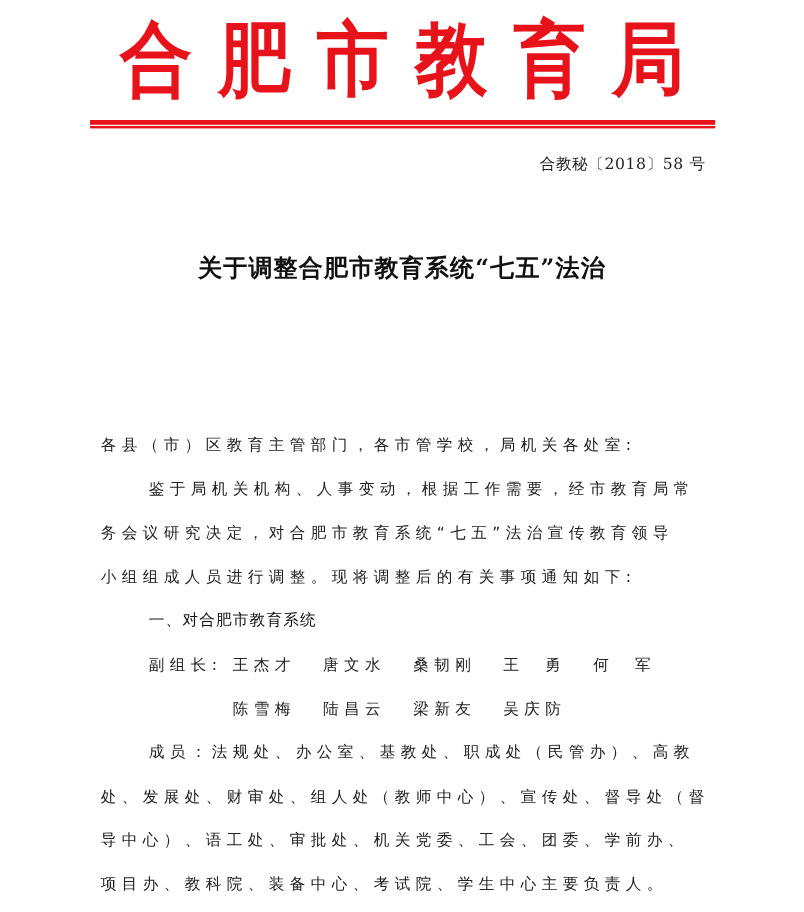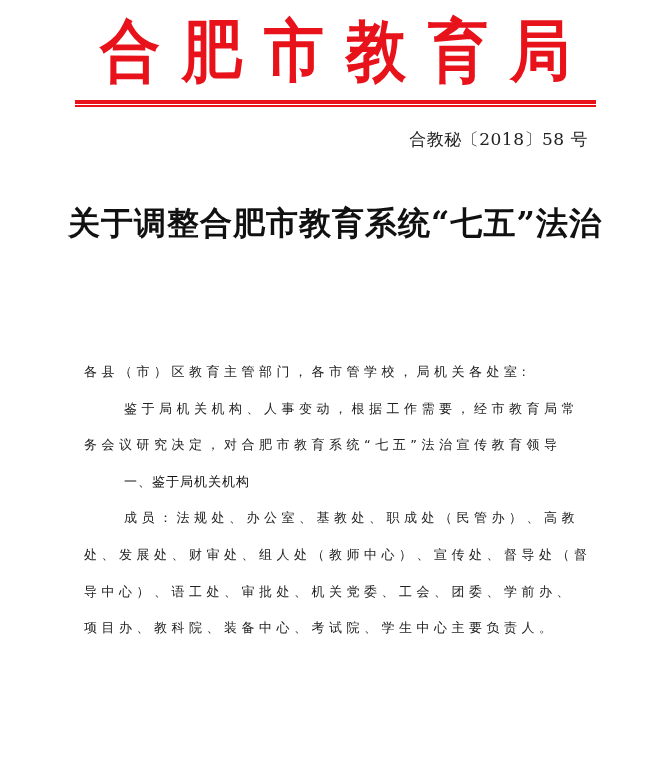--- a/index.html
+++ b/index.html
@@ -55,33 +55,33 @@
       position: absolute;
       left: 0; top: 5px;
       width: 100%;
       height: 2px;
       background: #e8131a;
     }
     .doc-number {
       position: absolute;
       top: 128px;
       right: 82px;
-      font-size: 17px;
+      font-size: 13px;
       color: #222;
       letter-spacing: 0.5px;
     }
     .doc-title {
       position: absolute;
       top: 203px;
       left: 0;
       width: 670px;
       text-align: center;
       font-family: "DejaVu Serif", serif;
       font-weight: bold;
-      font-size: 32px;
+      font-size: 20px;
       line-height: 40px;
       color: #111;
       letter-spacing: 1px;
     }
     .body-text {
       position: absolute;
       left: 84px;
       top: 318px;
       width: 512px;
       font-family: "DejaVu Sans", sans-serif;
@@ -130,18 +130,33 @@
 <div class="doc-number">合教秘〔2018〕58 号</div>
 
 <div class="doc-title">
   <div>关于调整合肥市教育系统“七五”法治</div>
 </div>
 
 <div class="body-text">
   <div class="line">各县（市）区教育主管部门，各市管学校，局机关各处室:</div>
   <div class="line indent">鉴于局机关机构、人事变动，根据工作需要，经市教育局常</div>
   <div class="line">务会议研究决定，对合肥市教育系统“七五”法治宣传教育领导</div>
-  <div class="line section-heading">一、鉴于局机关机构</div>
+  <div class="line">小组组成人员进行调整。现将调整后的有关事项通知如下:</div>
+  <div class="line section-heading">一、对合肥市教育系统</div>
+  <div class="line indent">
+    <span>副组长:</span>
+    <span class="name">王杰才</span>
+    <span class="name">唐文水</span>
+    <span class="name">桑韧刚</span>
+    <span class="name" style="white-space:pre">王  勇</span>
+    <span class="name" style="white-space:pre">何  军</span>
+  </div>
+  <div class="line deputy-second">
+    <span class="name">陈雪梅</span>
+    <span class="name">陆昌云</span>
+    <span class="name">梁新友</span>
+    <span class="name">吴庆防</span>
+  </div>
   <div class="line indent">成员：法规处、办公室、基教处、职成处（民管办）、高教</div>
   <div class="line">处、发展处、财审处、组人处（教师中心）、宣传处、督导处（督</div>
   <div class="line">导中心）、语工处、审批处、机关党委、工会、团委、学前办、</div>
   <div class="line">项目办、教科院、装备中心、考试院、学生中心主要负责人。</div>
 </div>
 
 </body></html>

